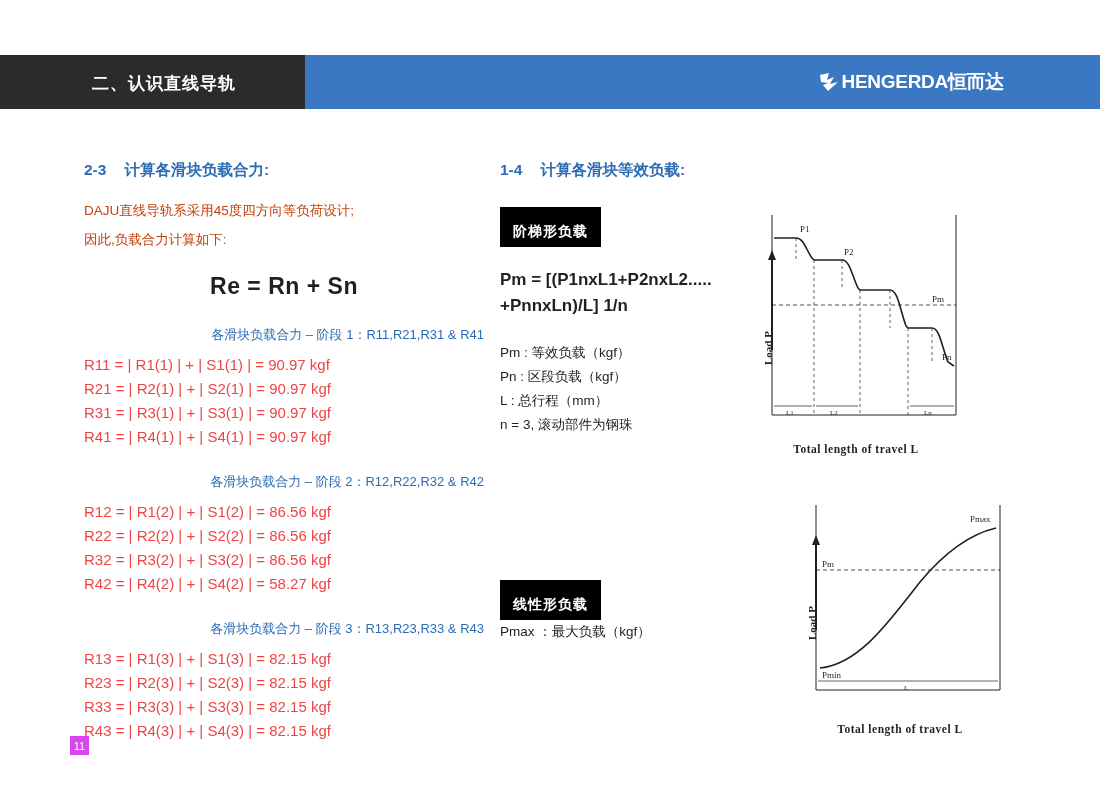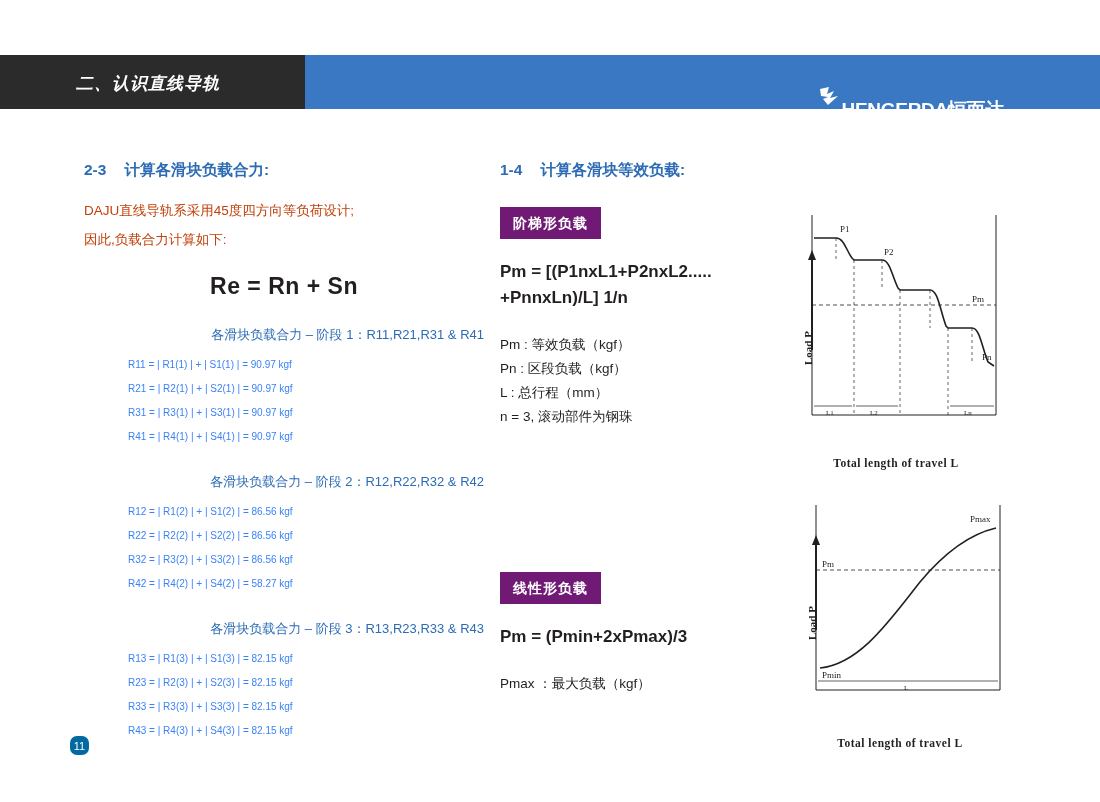--- a/index.html
+++ b/index.html
@@ -40,48 +40,46 @@
     left: 0;
     width: 1100px;
     height: 54px;
     background: #3b78c3;
     clip-path: polygon(270px 0, 1100px 0, 1100px 54px, 300px 54px);
     z-index: 1;
   }
   .header-title {
     position: absolute;
     top: 17px;
-    left: 76px;
+    left: 92px;
     font-size: 17px;
     font-weight: bold;
     color: #ffffff;
     letter-spacing: 1px;
     z-index: 4;
-    font-style: italic;
   }
   .logo {
     position: absolute;
     right: 96px;
     top: 14px;
     display: flex;
     align-items: center;
     z-index: 4;
   }
   .logo-mark {
     width: 22px;
     height: 22px;
     margin-right: 2px;
     position: relative;
   }
   .logo-text {
     font-size: 19px;
     font-weight: bold;
     color: #ffffff;
     letter-spacing: -0.3px;
-    margin-top: 28px;
   }
 
   
   .col-left {
     position: absolute;
     left: 84px;
     top: 160px;
     width: 400px;
   }
   .col-right {
@@ -119,34 +117,33 @@
   .group {
     margin-bottom: 24px;
   }
   .group-heading {
     color: #2d6cb5;
     font-size: 13px;
     margin-bottom: 9px;
     text-align: right;
   }
   .group-line {
-    font-size: 10px;
+    font-size: 15px;
     line-height: 24px;
-    color: #3b82f6;
-    margin-left: 44px;
+    color: #ef4444;
   }
 
   
   .badge {
     display: inline-block;
-    background: #701a75;
+    background: #000000;
     color: #ffffff;
     font-size: 14px;
     font-weight: bold;
-    padding: 8px 13px 6px 13px;
+    padding: 16px 13px 6px 13px;
     letter-spacing: 1px;
   }
   .formula-mid {
     font-size: 17px;
     font-weight: bold;
     line-height: 26px;
     margin: 20px 0 22px 0;
   }
   .legend-line {
     font-size: 13.5px;
@@ -155,46 +152,45 @@
 
   .chart-wrap {
     position: absolute;
   }
   .chart-caption {
     font-family: "Liberation Serif", serif;
     font-size: 11.5px;
     font-weight: bold;
     text-align: center;
     letter-spacing: 0.5px;
-    margin-top: 18px;
+    margin-top: 4px;
   }
   .ylabel {
     position: absolute;
     font-family: "Liberation Serif", serif;
     font-size: 11px;
     font-weight: bold;
     transform: rotate(-90deg);
     transform-origin: left top;
     white-space: nowrap;
   }
 
   
   .page-num {
     position: absolute;
     left: 70px;
     top: 736px;
     width: 19px;
     height: 19px;
-    background: #0369a1;
+    background: #d946ef;
     color: #ffffff;
     font-size: 11px;
     display: flex;
     align-items: center;
     justify-content: center;
-    border-radius: 7px;
   }
 </style>
 </head>
 <body>
 
 <div class="header">
   <div class="header-blue"></div>
   <div class="header-dark-tab"></div>
   <div class="header-title">二、认识直线导轨</div>
   <div class="logo">
@@ -263,29 +259,28 @@
     <div class="legend-line">Pm : 等效负载（kgf）</div>
     <div class="legend-line">Pn : 区段负载（kgf）</div>
     <div class="legend-line">L : 总行程（mm）</div>
     <div class="legend-line">n = 3, 滚动部件为钢珠</div>
   </div>
 
   <div style="margin-top:143px;">
     <span class="badge">线性形负载</span>
   </div>
 
-  <div class="formula-mid">Pm = (Pmin+2xPmax)/3</div>
 
   <div>
     <div class="legend-line">Pmax ：最大负载（kgf）</div>
   </div>
 
 </div>
 
-<div class="chart-wrap" style="left:796px; top:210px; width:215px;">
+<div class="chart-wrap" style="left:756px; top:210px; width:215px;">
   <svg width="215" height="225" viewBox="0 0 215 225">
 
     <line x1="16" y1="5" x2="16" y2="205" stroke="#231f20" stroke-width="1"></line>
     <line x1="16" y1="205" x2="200" y2="205" stroke="#231f20" stroke-width="1"></line>
     <line x1="200" y1="5" x2="200" y2="205" stroke="#231f20" stroke-width="1"></line>
 
     <polygon points="16,40 12,50 20,50" fill="#231f20"></polygon>
     <line x1="16" y1="48" x2="16" y2="140" stroke="#231f20" stroke-width="2"></line>
 
     <path d="M18,28 L40,28 C48,28 50,40 56,48 L58,50 L86,50

